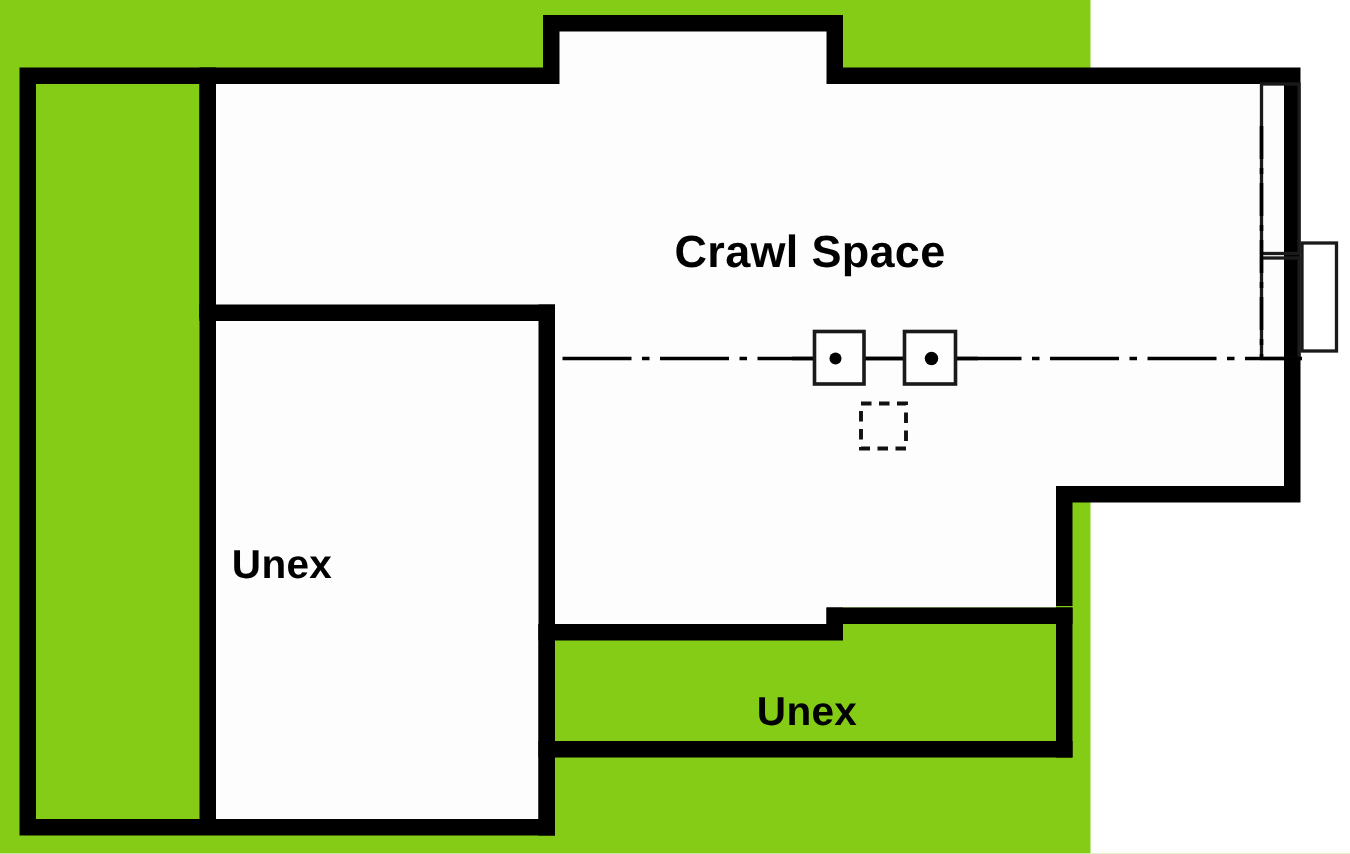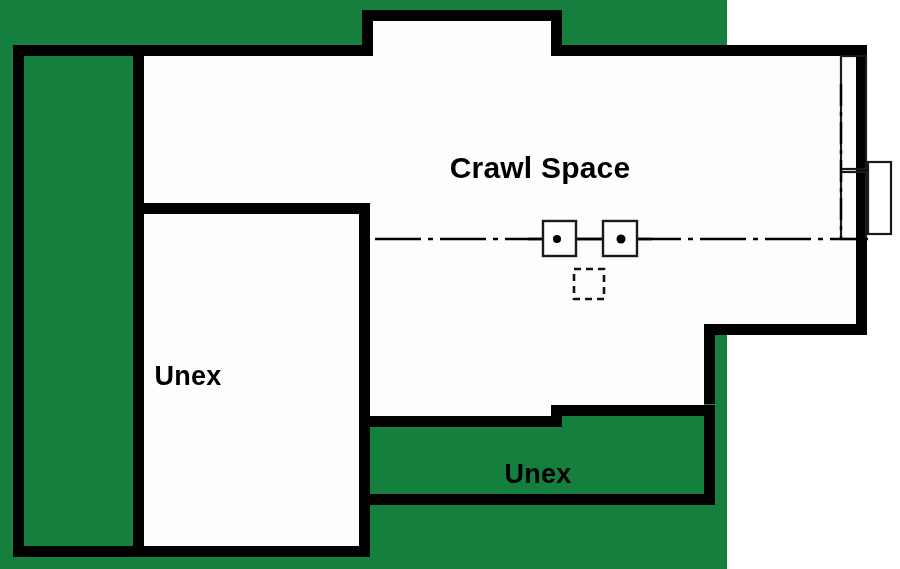--- a/index.html
+++ b/index.html
@@ -10,21 +10,21 @@
   body {
     width: 900px;
     height: 569px;
     overflow: hidden;
     font-family: "Liberation Sans", sans-serif;
   }
   #plan-root {
     position: relative;
     width: 727px;
     height: 569px;
-    background: #15803d;
+    background: #84cc16;
   }
   #plan-svg {
     display: block;
     width: 900px;
     height: 569px;
   }
   .room-label {
     font-family: "Liberation Sans", sans-serif;
     font-weight: 700;
     fill: #000000;

